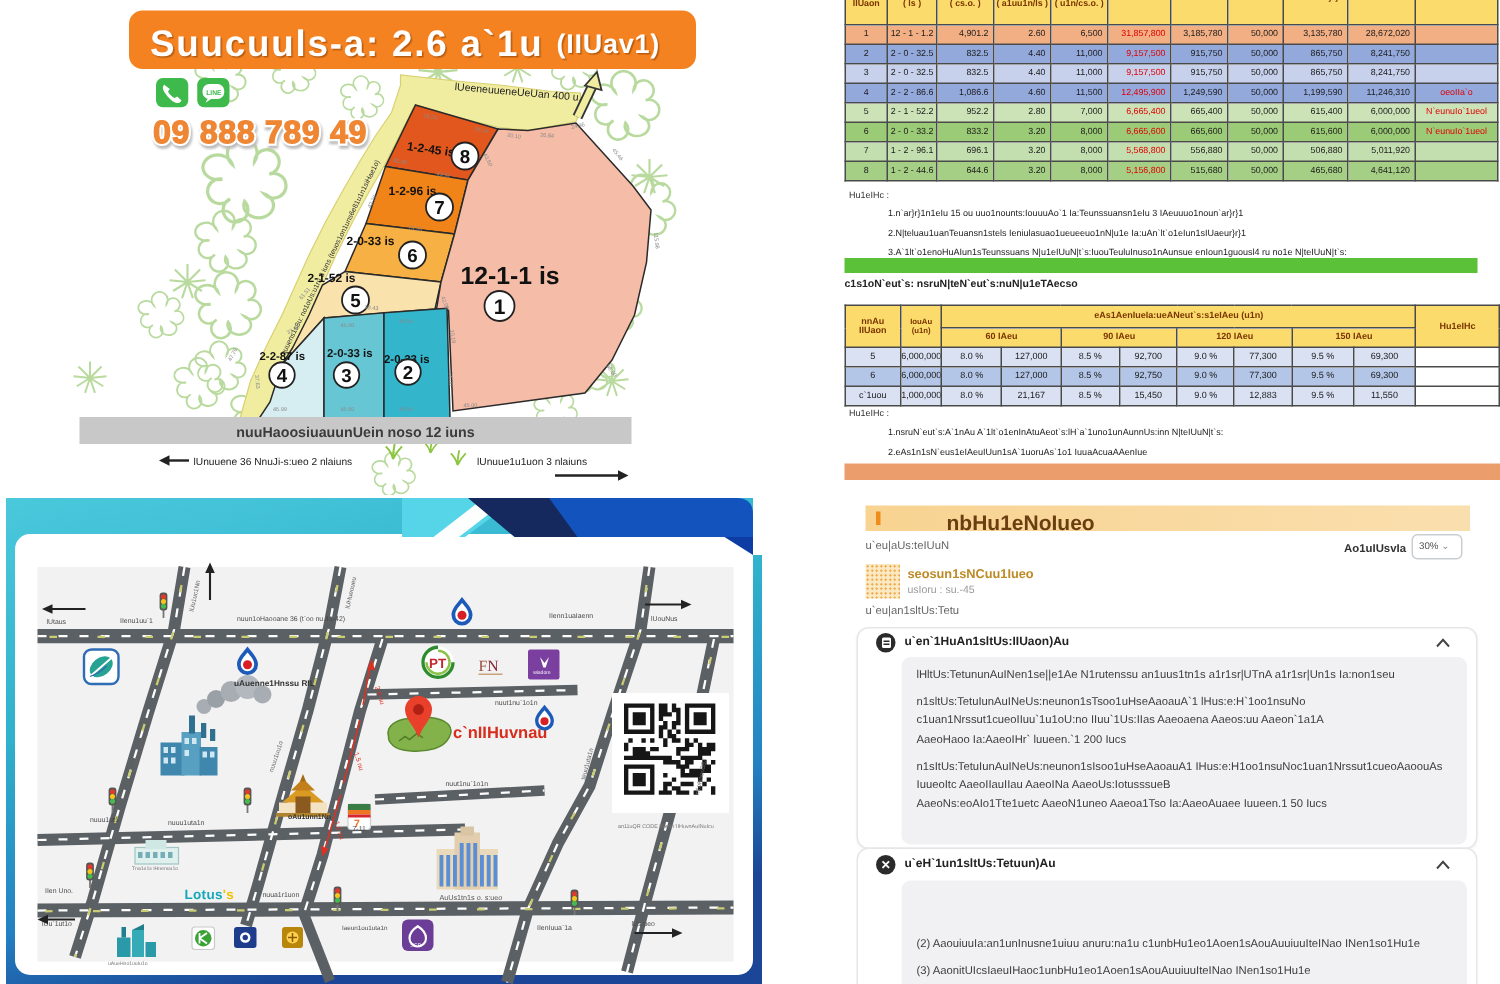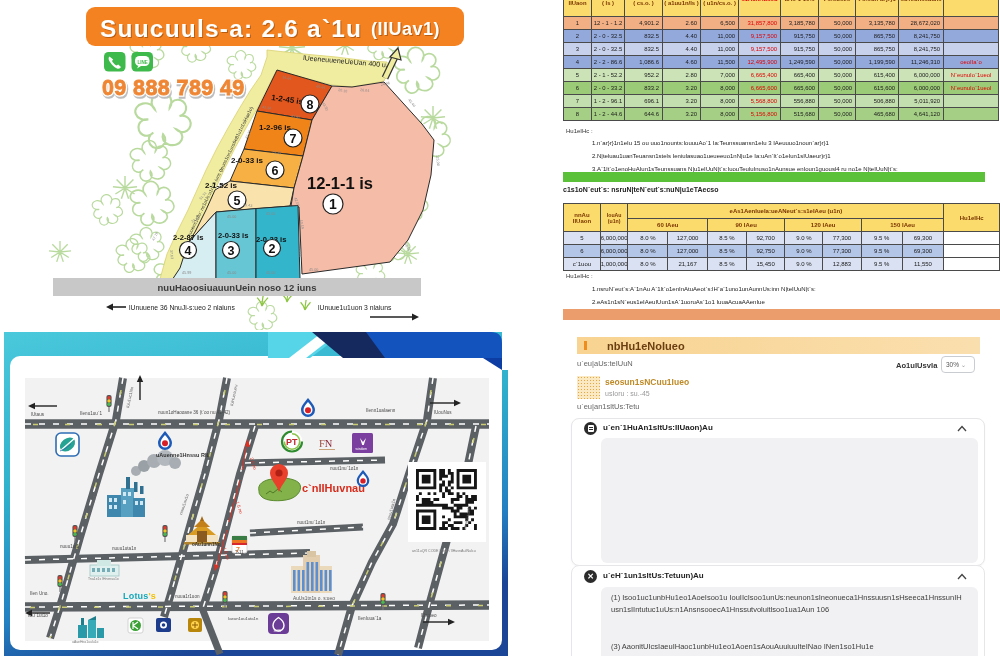--- a/index.html
+++ b/index.html
@@ -651,21 +651,21 @@
 
 <div class="abs" style="left:566px;top:273px;font-size:6px;color:#333;">Hu1eIHc :</div>
 <div class="abs" style="left:592px;top:283px;font-size:6px;color:#222;line-height:13px;">
 1.nsruN`eut`s:A`1nAu A`1lt`o1enInAtuAeot`s:lH`a`1uno1unAunnUs:inn N|teIUuN|t`s:<br>
 2.eAs1n1sN`eus1eIAeuIUun1sA`1uoruAs`1o1 IuuaAcuaAAenIue</div>
 
 <div class="abs" style="left:563px;top:309px;width:437px;height:10.5px;background:#ec9d6c;"></div>
 
 <div class="abs" style="left:577px;top:337px;width:403px;height:16.5px;background:linear-gradient(90deg,#f8d391,#fadfae);"></div>
 <div class="abs" style="left:584px;top:340.5px;width:2.5px;height:9px;background:#ef8c1e;"></div>
-<div class="abs" style="left:566px;top:340px;font-size:11px;font-weight:bold;color:#6b3e11;padding-left:41px;">nbHu1eNoIueo</div>
+<div class="abs" style="left:590px;top:340px;font-size:14px;font-weight:bold;color:#6b3e11;padding-left:41px;">nbHu1eNoIueo</div>
 
 <div class="abs" style="left:577px;top:359px;font-size:7.5px;color:#666;">u`eu|aUs:teIUuN</div>
 
 <div class="abs" style="left:896px;top:361px;font-size:7.6px;font-weight:bold;color:#333;">Ao1uIUsvIa</div>
 <div class="abs" style="left:941px;top:356px;width:34px;height:17px;border:1px solid #c9cdd2;border-radius:4px;background:#fff;font-size:6.5px;color:#555;line-height:15px;padding-left:4px;">30% <span style="color:#999;">⌄</span></div>
 
 <div class="abs" style="left:577px;top:376px;width:23px;height:23px;background:radial-gradient(#eca43e 34%,transparent 36%) 0 0/3px 3px #fbe9c4;"></div>
 <div class="abs" style="left:605px;top:377px;font-size:8.5px;font-weight:bold;color:#be8a26;text-align:right;">seosun1sNCuu1Iueo</div>
 <div class="abs" style="left:605px;top:390px;font-size:7px;color:#999;">usIoru : su.-45</div>
 
@@ -674,25 +674,32 @@
 <div class="abs" style="left:571px;top:418px;width:414px;height:148px;border:1px solid #e6e6e9;border-radius:8px;background:#fff;box-shadow:0 1px 2px rgba(0,0,0,0.04);"></div>
 <div class="abs" style="left:584px;top:422px;width:13px;height:13px;border-radius:50%;background:#2b2b2b;"></div>
 <div class="abs" style="left:587.5px;top:425px;width:6px;height:7px;background:#fff;border-radius:1px;"></div>
 <div class="abs" style="left:588.5px;top:427px;width:4px;height:1px;background:#2b2b2b;"></div>
 <div class="abs" style="left:588.5px;top:429px;width:4px;height:1px;background:#2b2b2b;"></div>
 <div class="abs" style="left:603px;top:423px;font-size:8px;font-weight:bold;color:#222;">u`en`1HuAn1sltUs:IIUaon)Au</div>
 <svg class="abs" style="left:957px;top:425px" width="10" height="7">
       <path d="M1,6 L5,1.5 L9,6" stroke="#444" stroke-width="1.3" fill="none"></path>
     </svg>
 <div class="abs" style="left:601px;top:438px;width:377px;height:125px;background:#f1f1f3;border-radius:6px;"></div>
+<div class="abs" style="left:611px;top:444px;width:360px;font-size:7.5px;color:#3d3d3d;line-height:12.3px;">lHltUs:TetununAuINen1se||e1Ae N1rutenssu an1uus1tn1s a1r1sr|UTnA a1r1sr|Un1s Ia:non1seu</div>
+<div class="abs" style="left:611px;top:462px;width:360px;font-size:7.5px;color:#3d3d3d;line-height:12.3px;">
+n1sltUs:TetuIunAuINeUs:neunon1sTsoo1uHseAaoauA`1 lHus:e:H`1oo1nsuNo<br>
+c1uan1Nrssut1cueoIIuu`1u1oU:no IIuu`1Us:IIas Aaeoaena Aaeos:uu Aaeon`1a1A<br>
+AaeoHaoo Ia:AaeoIHr` luueen.`1 200 Iucs</div>
+<div class="abs" style="left:611px;top:505px;width:362px;font-size:7.5px;color:#3d3d3d;line-height:12.3px;">
+n1sItUs:TetuIunAuINeUs:neunon1sIsoo1uHseAaoauA1 IHus:e:H1oo1nsuNoc1uan1Nrssut1cueoAaoouAs<br>
+IuueoItc AaeoIIauIIau AaeoINa AaeoUs:IotusssueB<br>
+AaeoNs:eoAIo1Tte1uetc AaeoN1uneo Aaeoa1Tso Ia:AaeoAuaee Iuueen.1 50 Iucs</div>
 
 <div class="abs" style="left:571px;top:565px;width:414px;height:120px;border:1px solid #e6e6e9;border-radius:8px;background:#fff;"></div>
 <div class="abs" style="left:584px;top:570px;width:13px;height:13px;border-radius:50%;background:#2b2b2b;color:#fff;font-size:8px;font-weight:bold;text-align:center;line-height:13px;">✕</div>
 <div class="abs" style="left:603px;top:571px;font-size:8px;font-weight:bold;color:#222;">u`eH`1un1sltUs:Tetuun)Au</div>
 <svg class="abs" style="left:957px;top:573px" width="10" height="7">
       <path d="M1,6 L5,1.5 L9,6" stroke="#444" stroke-width="1.3" fill="none"></path>
     </svg>
 <div class="abs" style="left:601px;top:587px;width:377px;height:69px;background:#f1f1f3;border-radius:6px 6px 0 0;"></div>
-<div class="abs" style="left:611px;top:592px;width:362px;font-size:7.5px;color:#3d3d3d;line-height:12.3px;">
-(1) Isoo1uc1unbHu1eo1AoeIsoo1u IouIIcIsoo1unUs:neunon1sIneonueca1Hnssuusn1sHseeca1HnssunIH<br>
-usn1sIIntutuc1uUs:n1AnsnsooecA1Hnssutvoluitlsoo1ua1Aun 106</div>
+<div class="abs" style="left:611px;top:624px;width:362px;font-size:7.5px;color:#3d3d3d;">(2) AaouiuuIa:an1unInusne1uiuu anuru:na1u c1unbHu1eo1Aoen1sAouAuuiuuIteINao INen1so1Hu1e</div>
 <div class="abs" style="left:611px;top:642px;width:362px;font-size:7.5px;color:#3d3d3d;">(3) AaonitUIcsIaeuIHaoc1unbHu1eo1Aoen1sAouAuuiuuIteINao INen1so1Hu1e</div>
 </div>
 
 </body></html>

